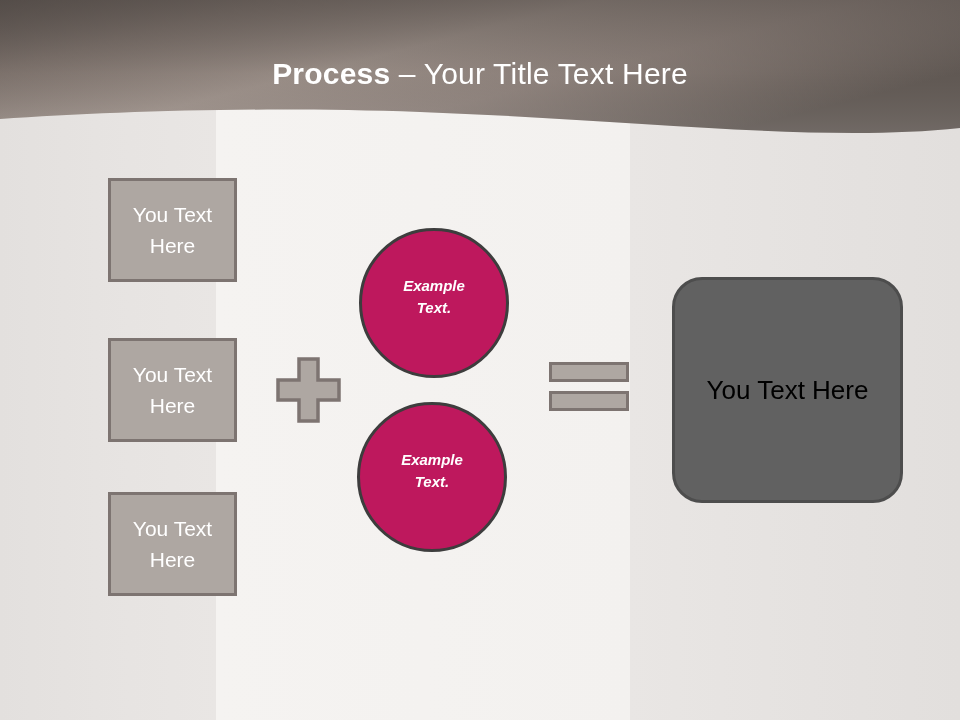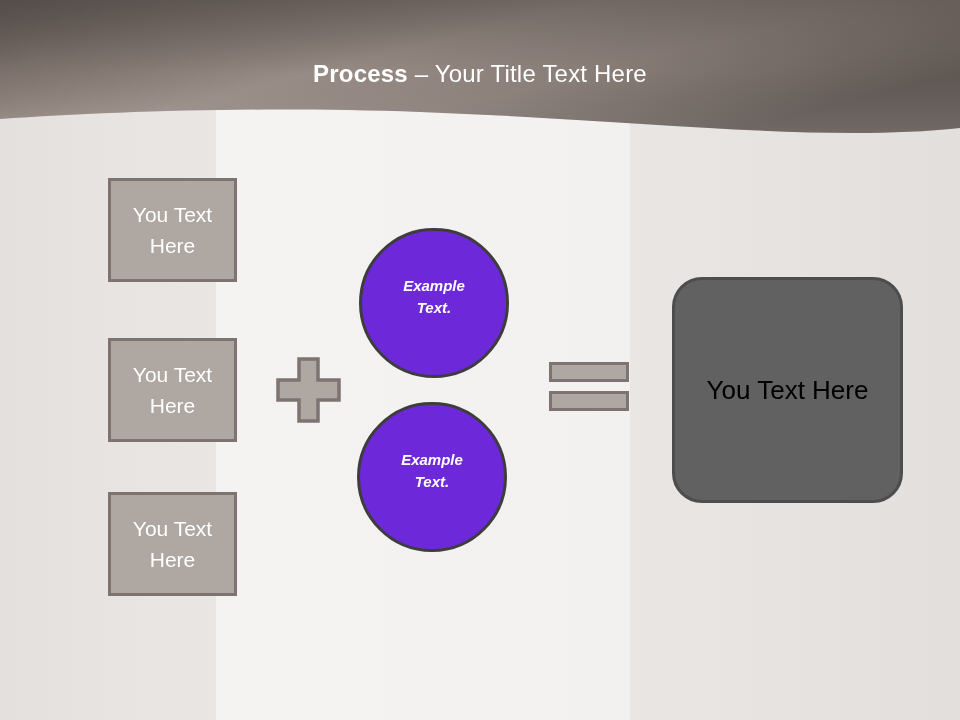--- a/index.html
+++ b/index.html
@@ -34,21 +34,21 @@
     height: 145px;
   }
   #header-band svg { display: block; width: 960px; height: 145px; }
 
   #slide-title {
     position: absolute;
     left: 0; top: 52px;
     width: 960px;
     text-align: center;
     color: #ffffff;
-    font-size: 24px;
+    font-size: 30px;
     line-height: 44px;
     letter-spacing: 0.2px;
     white-space: nowrap;
   }
   #slide-title .ttl-bold { font-weight: bold; }
   #slide-title .ttl-rest { font-weight: normal; }
 
   
   .input-box {
     position: absolute;
@@ -76,21 +76,21 @@
     width: 65px; height: 66px;
   }
   #plus-operator svg { display: block; }
 
   
   .circle-node {
     position: absolute;
     width: 150px;
     height: 150px;
     border-radius: 50%;
-    background: #6d28d9;
+    background: #be185d;
     border: 3px solid #3d3d3d;
     box-sizing: border-box;
     display: flex;
     align-items: center;
     justify-content: center;
     text-align: center;
     color: #ffffff;
     font-size: 15px;
     font-weight: bold;
     font-style: italic;

